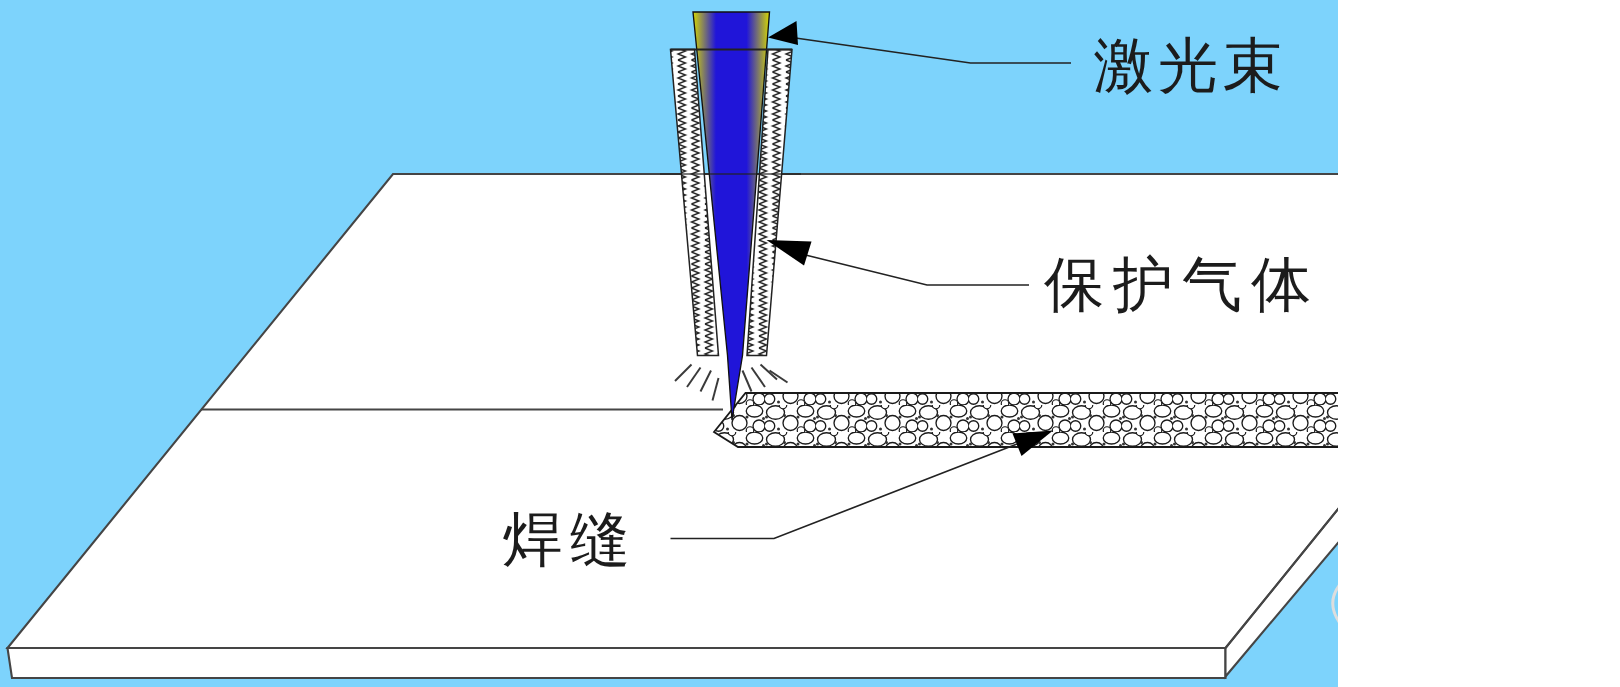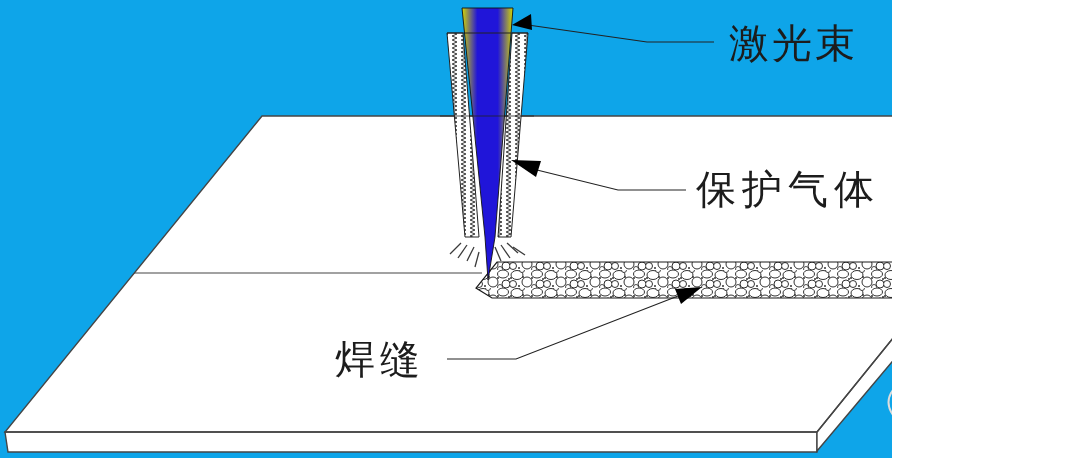--- a/index.html
+++ b/index.html
@@ -1,19 +1,19 @@
 <!DOCTYPE html>
 <html><head>
 <meta charset="utf-8">
 <style>
   html,body{margin:0;padding:0;background:#ffffff;}
   #stage{
     position:relative;
     width:892px;height:458px;
-    background:#0ea5e9;
+    background:#7dd3fc;
     overflow:hidden;
     font-family:"Liberation Serif","DejaVu Serif",serif;
   }
   #stage svg{position:absolute;left:0;top:0;}
   .diagram-label{
     position:absolute;
     color:#1c1c1c;
     font-size:40px;
     line-height:1.0;
     letter-spacing:3px;

